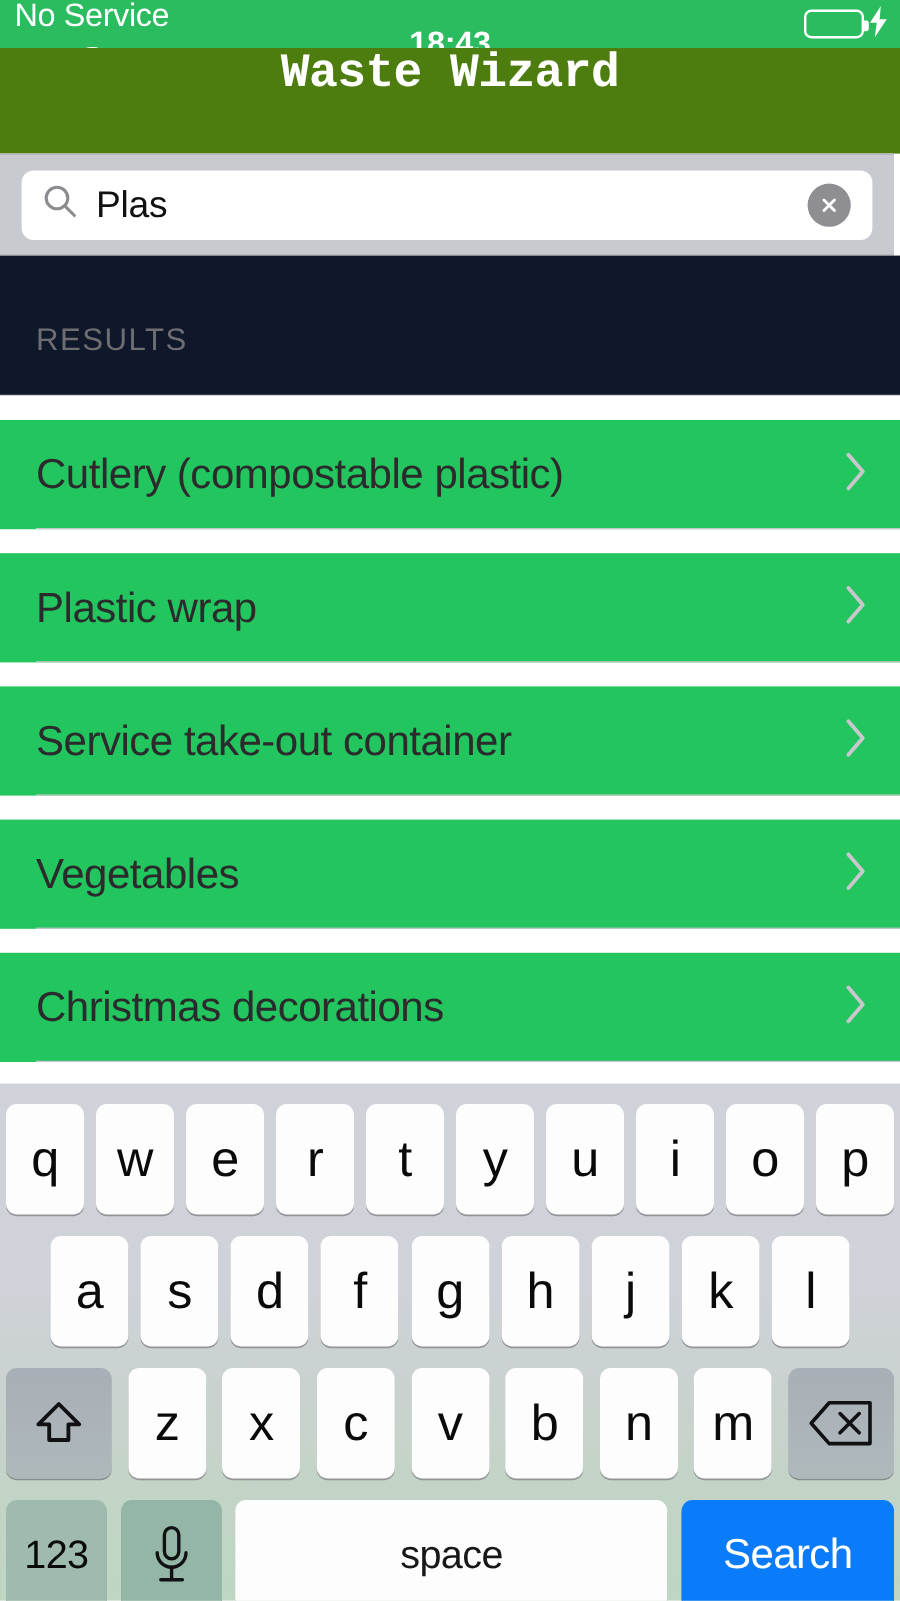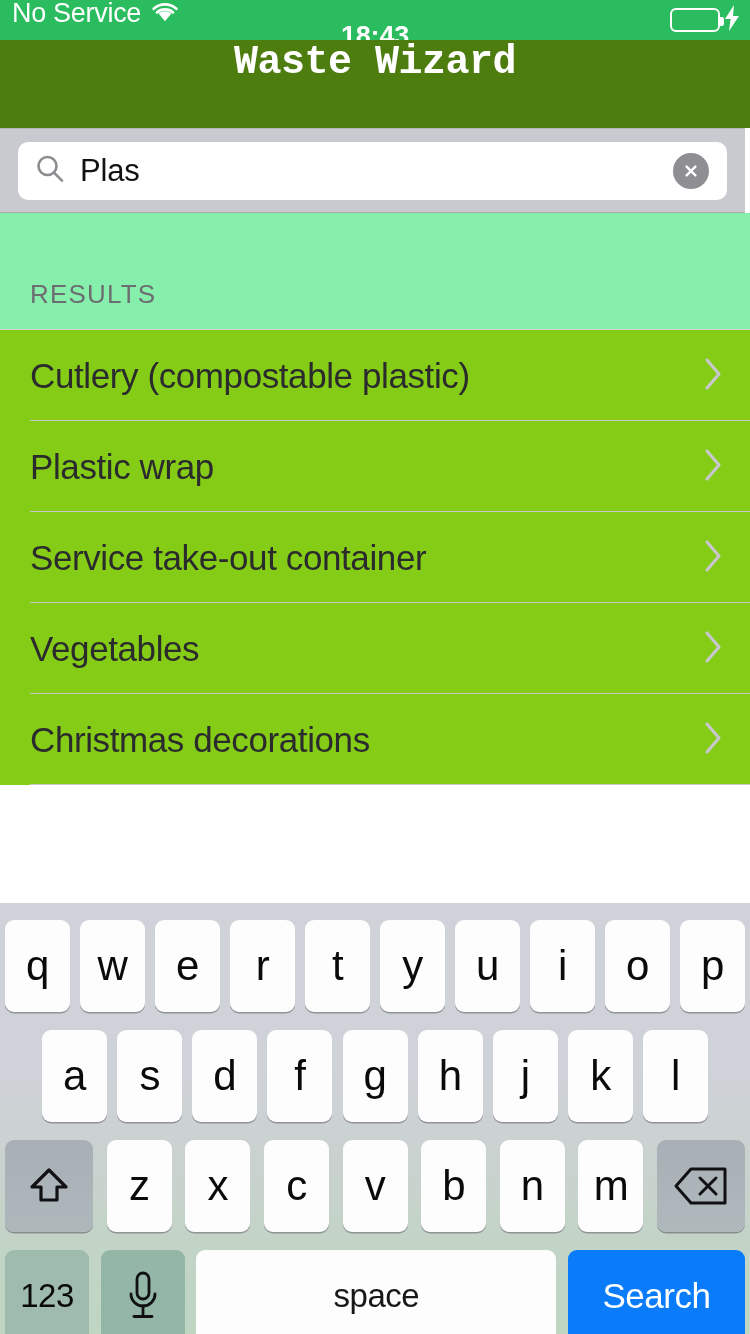--- a/index.html
+++ b/index.html
@@ -12,21 +12,21 @@
   #app { position: relative; width: 750px; height: 1334px; }
 
   
   .status-bar {
     position: absolute; top: 0; left: 0; width: 750px; height: 40px;
     background: #2ABC5E;
     color: #ffffff;
   }
   .sb-left {
     position: absolute; left: 12px; top: 0; height: 40px;
-    display: flex; gap: 9px;
+    display: flex; align-items: center; gap: 9px; flex-direction: column;
   }
   .sb-carrier { font-size: 27px; letter-spacing: -0.3px; line-height: 1; }
   .wifi-icon { display: block; }
   .sb-time {
     position: absolute; left: 0; top: 16px; width: 750px; height: 40px;
     display: flex; align-items: center; justify-content: center;
     font-size: 27px; font-weight: bold; letter-spacing: -0.2px;
   }
   .sb-right {
     position: absolute; right: 10px; top: 0; height: 40px;
@@ -82,33 +82,34 @@
     background: #8E8E93;
     display: flex; align-items: center; justify-content: center;
   }
 
   
   .results-area {
     position: absolute; top: 213px; left: 0; width: 750px; height: 690px;
     background: #ffffff;
   }
   .section-header {
-    height: 117px; background: #86efac;
+    height: 117px; background: #0f172a;
     border-bottom: 1px solid #d2d2d4;
     display: flex; align-items: flex-end;
-    padding-left: 30px; padding-bottom: 19px;
+    padding-left: 30px; padding-bottom: 30px;
   }
   .section-header-label {
     font-size: 26px; color: #6D6D72; letter-spacing: 1.2px;
   }
   .result-row {
     position: relative; height: 91px;
     display: flex; align-items: center;
     padding-left: 30px; padding-right: 26px;
-    background: #84cc16;
+    background: #22c55e;
+    margin-top: 20px;
   }
   .result-label {
     flex: 1; font-size: 35px; color: #2b2b2d; letter-spacing: -0.4px;
   }
   .row-sep {
     position: absolute; left: 30px; right: 0; bottom: 0; height: 1px;
     background: #C8C7CC;
   }
   .chevron { flex: none; display: block; }
 

